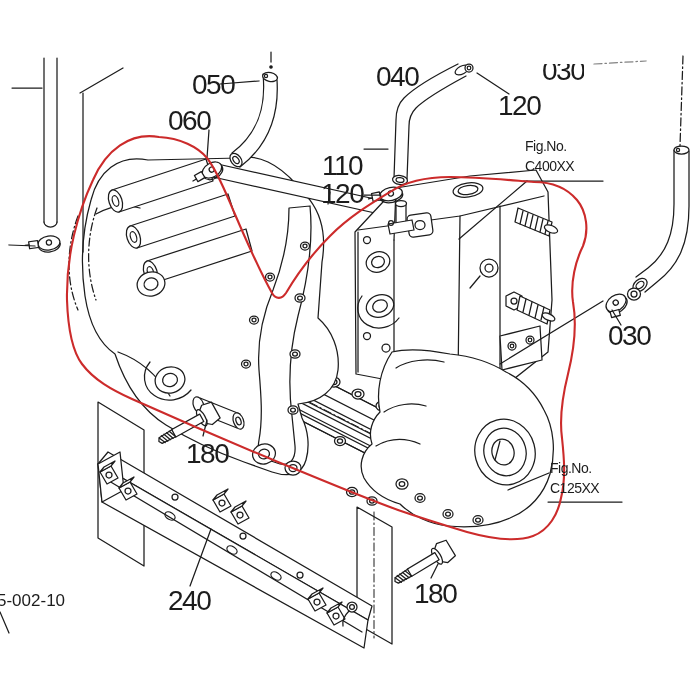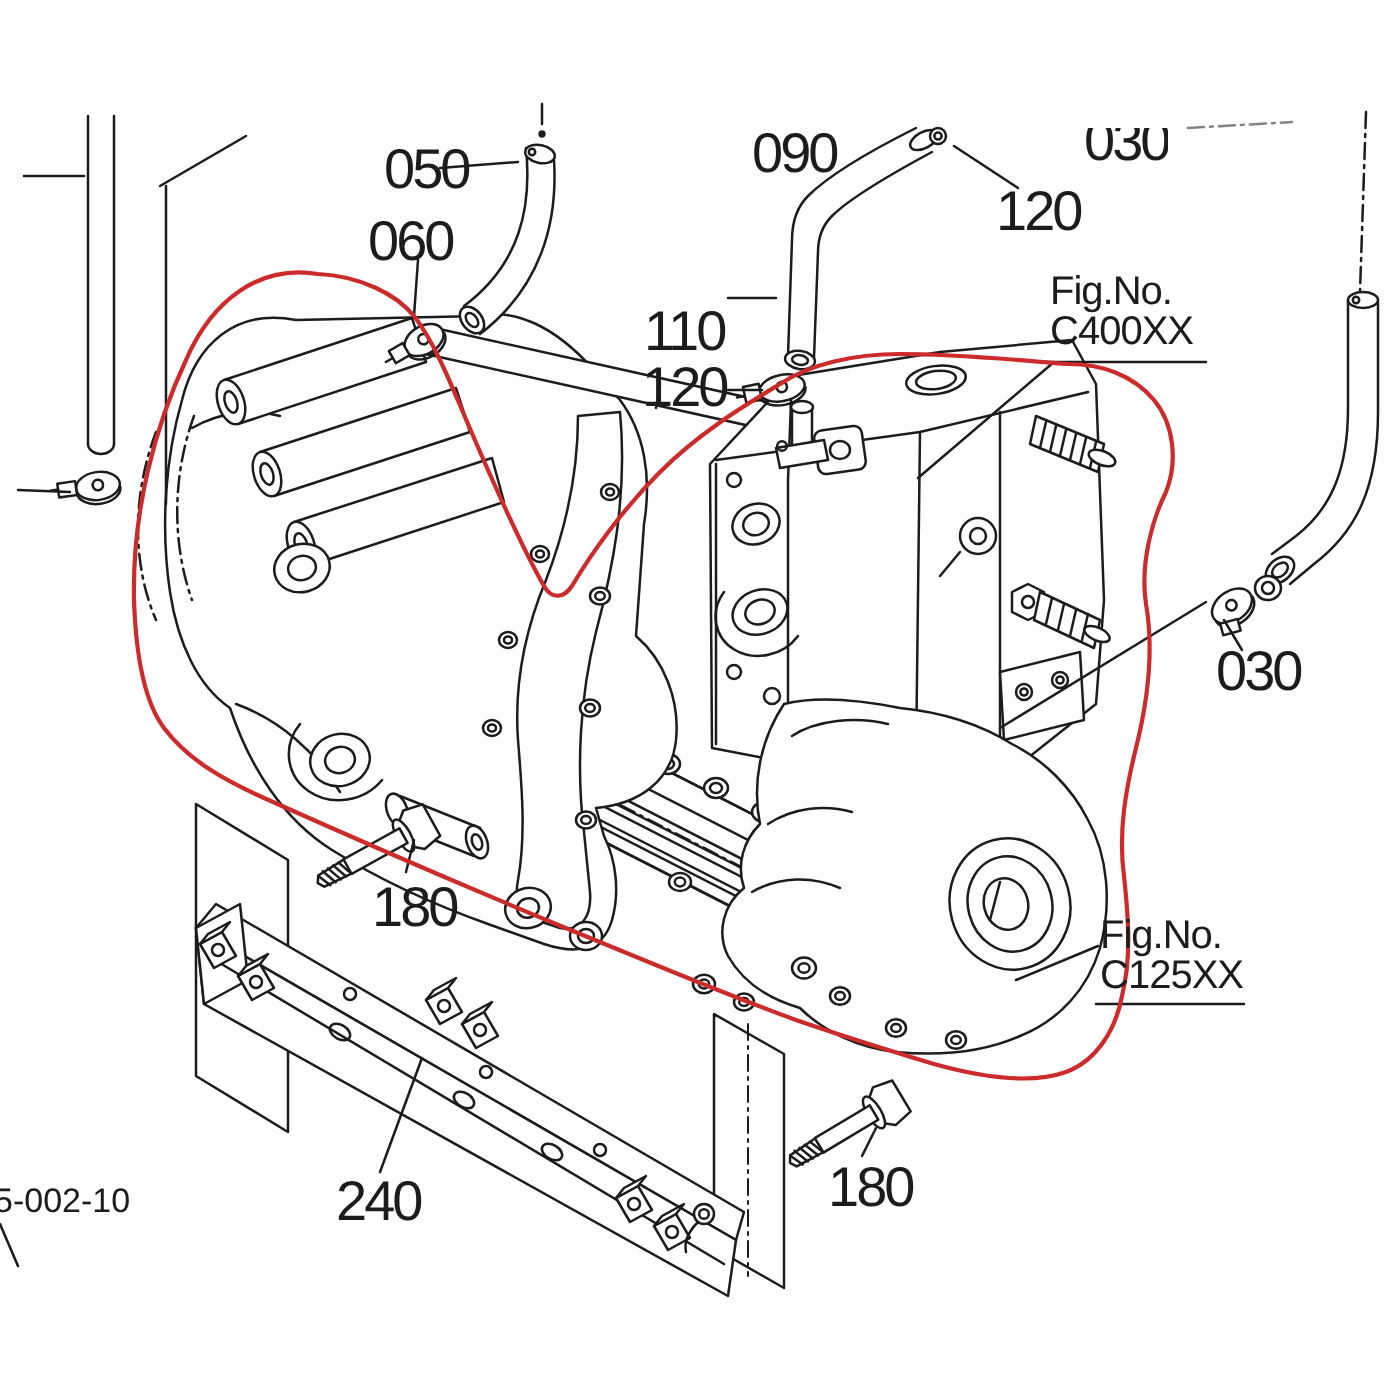--- a/index.html
+++ b/index.html
@@ -16,21 +16,21 @@
   svg{position:absolute;left:0;top:0;color:var(--line);}
   .lbl{
     position:absolute;
     font-size:28px;letter-spacing:-1.5px;line-height:1;
     color:var(--line);white-space:nowrap;
   }
   .lbl.small{font-size:17px;letter-spacing:0;}
   .clip{height:22px;overflow:hidden;}
   .clip span{display:block;margin-top:-7px;}
   .figref{
-    position:absolute;font-size:20px;letter-spacing:-0.5px;line-height:20px;
+    position:absolute;font-size:14px;letter-spacing:-0.5px;line-height:20px;
     color:var(--line);white-space:nowrap;
   }
   .strokes path,.strokes line,.strokes ellipse,.strokes circle,.strokes polygon,.strokes polyline,.strokes rect{
     stroke:currentColor;stroke-width:1.25;fill:none;stroke-linecap:round;stroke-linejoin:round;
   }
   .strokes .wfill{fill:#ffffff;}
   .strokes .nofill{fill:none;}
   .strokes .dashdot{stroke-dasharray:8 3 1.5 3;}
   .strokes .faint{stroke-opacity:.55;}
   .strokes .thin{stroke-width:1;}
@@ -491,22 +491,22 @@
     C94,380 112,390 132,399 C170,416 225,440 278,462 C322,480 362,497 398,510
     C424,519 447,526 467,532 C492,539 516,542 533,536 C549,530 558,514 561,498
     C566,478 564,457 562,438 C559,416 563,394 568,374 C574,350 577,325 573,302
     C570,282 576,260 583,246 C589,231 587,212 577,200 C566,187 550,182 534,182
     C508,180 478,177 450,177 C427,177 405,182 390,192 C372,203 350,216 330,236
     C312,254 296,276 286,293 C282,299 276,300 272,293 C260,272 246,240 234,212
     C227,196 218,172 207,158 C198,147 180,138 159,137 Z"></path>
 </svg>
 
 <div class="lbl" style="left:192px;top:71px">050</div>
-<div class="lbl" style="left:184px;top:107px">060</div>
-<div class="lbl" style="left:376px;top:63px">090</div>
+<div class="lbl" style="left:168px;top:107px">060</div>
+<div class="lbl" style="left:376px;top:63px">040</div>
 <div class="lbl" style="left:498px;top:92px">120</div>
 <div class="lbl clip" style="left:542px;top:64px">
     <span>030</span>
   </div>
 <div class="lbl" style="left:322px;top:152px">110</div>
 <div class="lbl" style="left:321px;top:180px">120</div>
 <div class="lbl" style="left:608px;top:322px">030</div>
 <div class="lbl" style="left:186px;top:440px">180</div>
 <div class="lbl" style="left:414px;top:580px">180</div>
 <div class="lbl" style="left:168px;top:587px">240</div>

